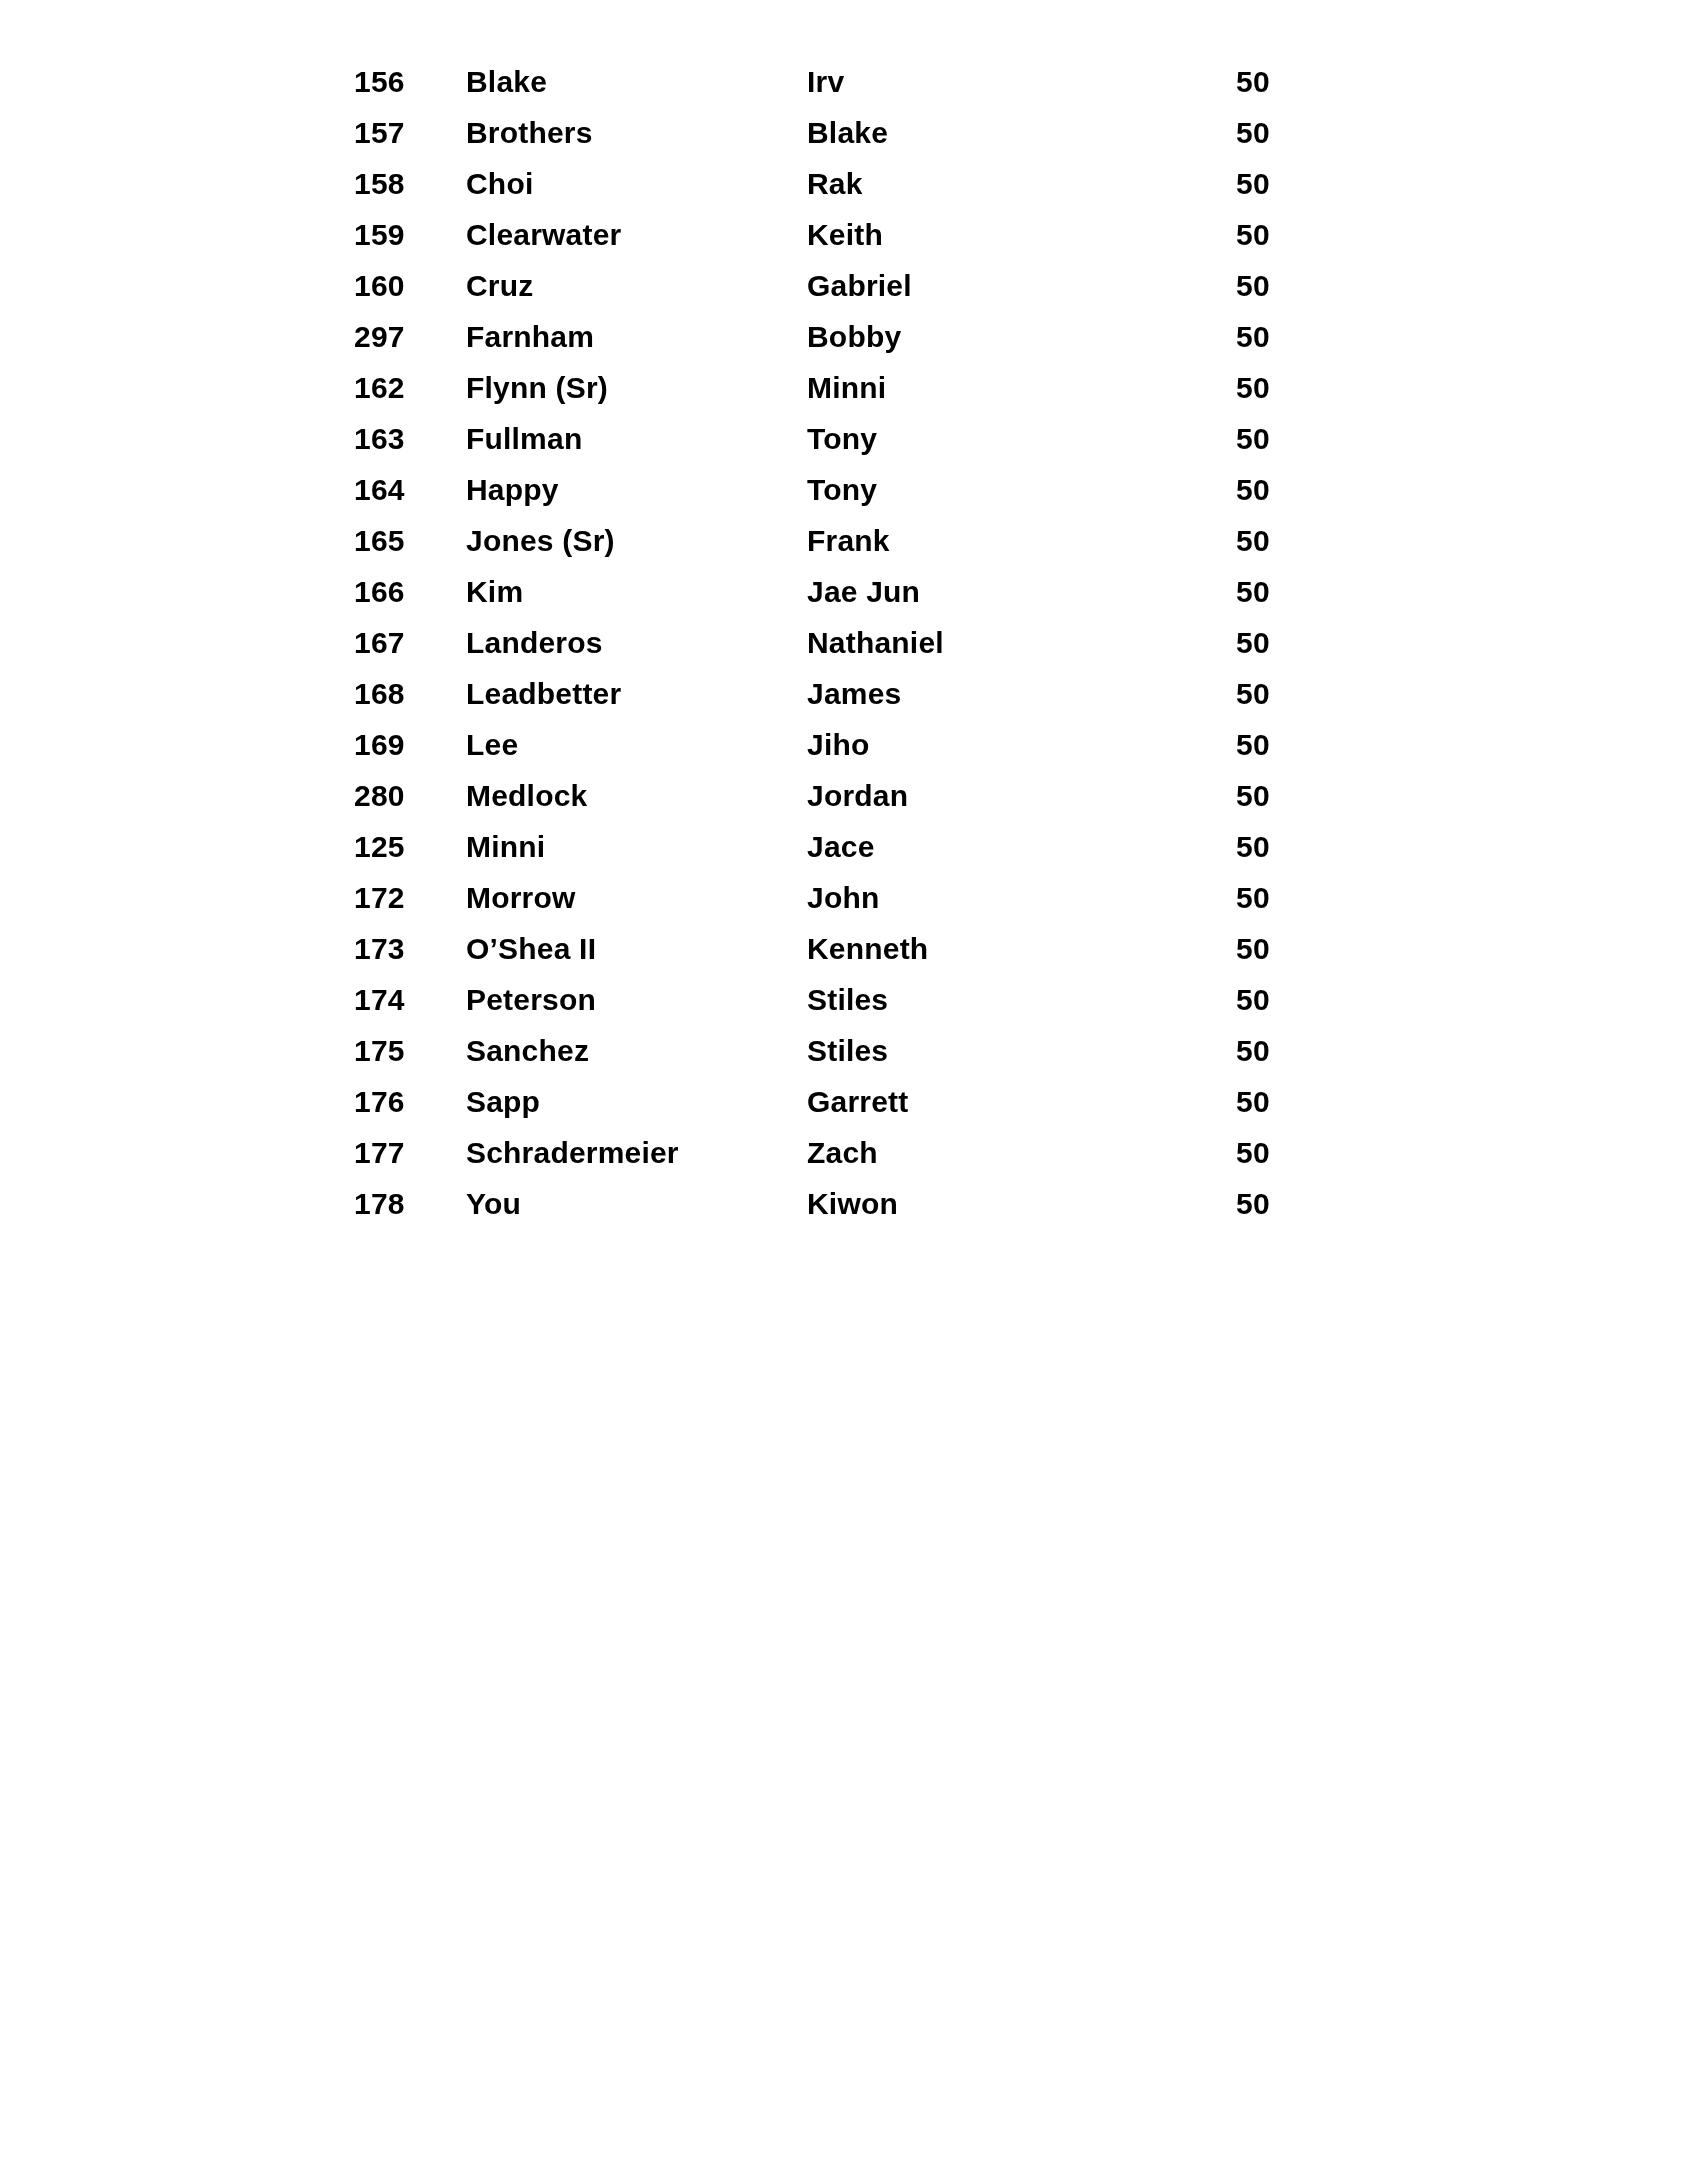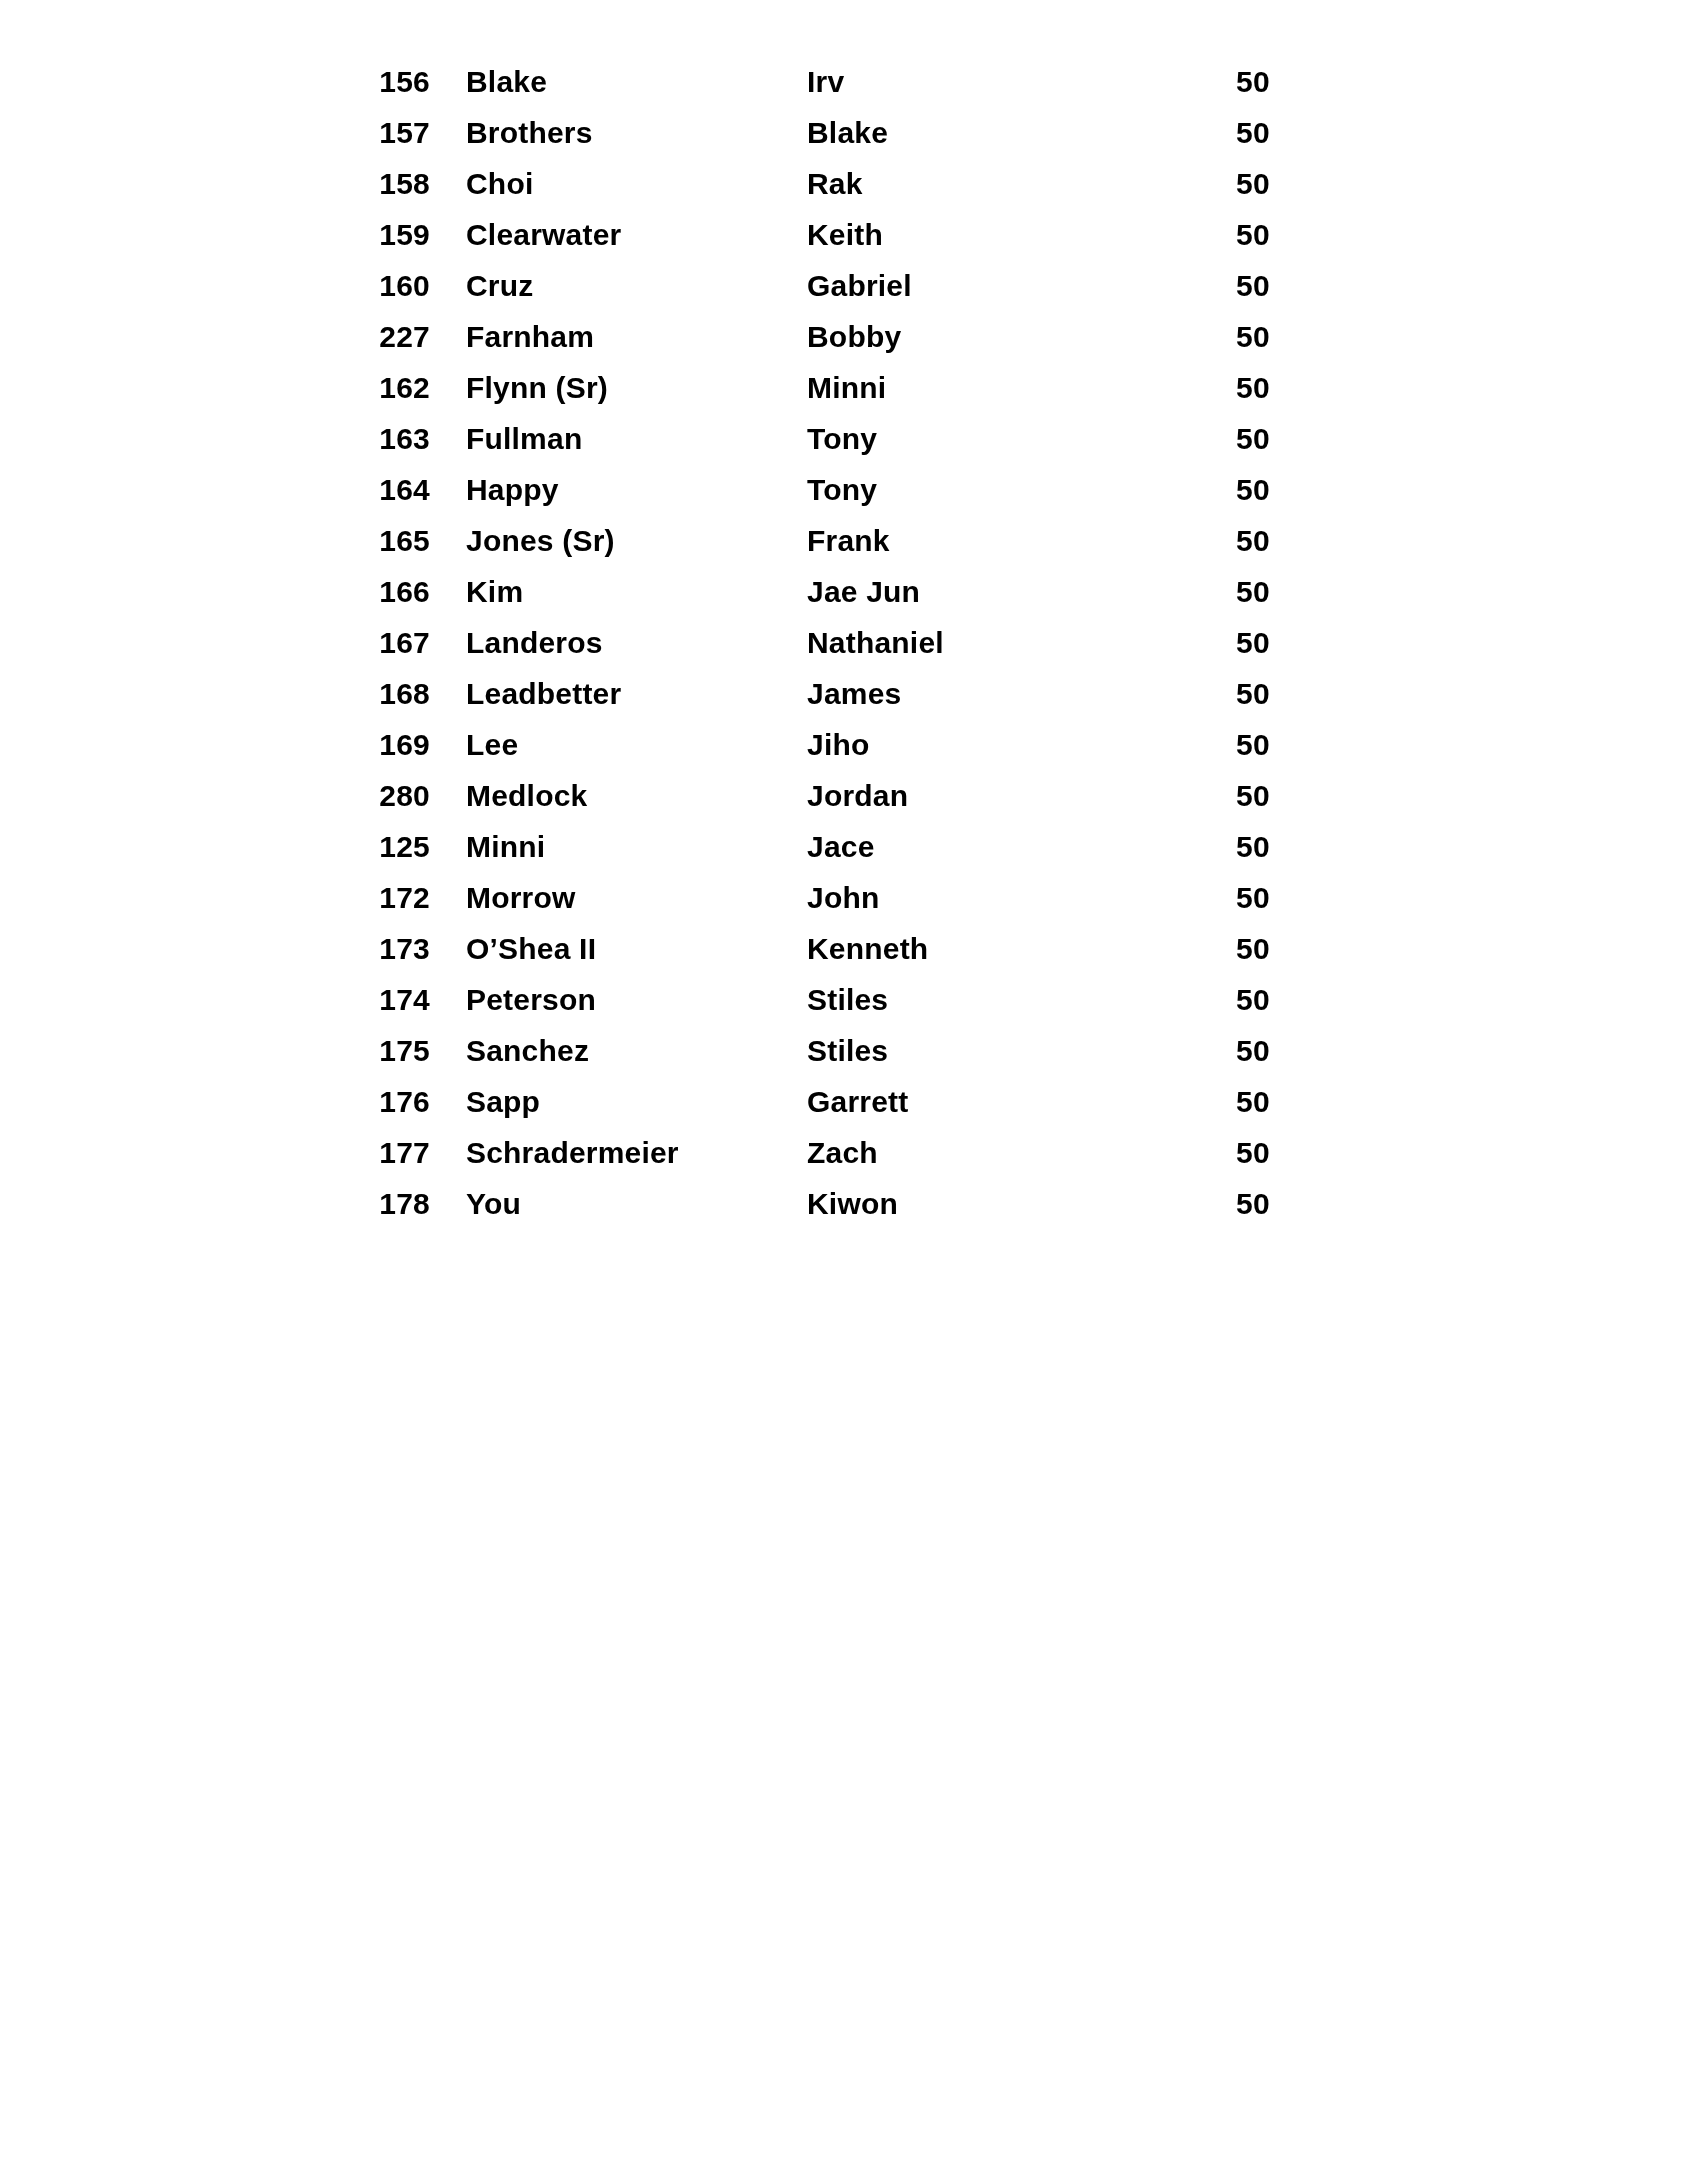--- a/index.html
+++ b/index.html
@@ -25,21 +25,20 @@
     display: grid;
     grid-template-columns: 112px 341px 429px 101px;
     height: 51px;
     align-items: center;
     font-weight: bold;
     font-size: 30px;
     color: #000000;
     letter-spacing: 0.2px;
   }
   .cell-num {
-    text-align: right;
     padding-right: 36px;
   }
   .cell-last,
   .cell-first,
   .cell-points {
     text-align: left;
     white-space: nowrap;
   }
 </style>
 </head>
@@ -76,21 +75,21 @@
   </div>
 
   <div class="roster-row">
     <span class="cell-num">160</span>
     <span class="cell-last">Cruz</span>
     <span class="cell-first">Gabriel</span>
     <span class="cell-points">50</span>
   </div>
 
   <div class="roster-row">
-    <span class="cell-num">227</span>
+    <span class="cell-num">297</span>
     <span class="cell-last">Farnham</span>
     <span class="cell-first">Bobby</span>
     <span class="cell-points">50</span>
   </div>
 
   <div class="roster-row">
     <span class="cell-num">162</span>
     <span class="cell-last">Flynn (Sr)</span>
     <span class="cell-first">Minni</span>
     <span class="cell-points">50</span>

